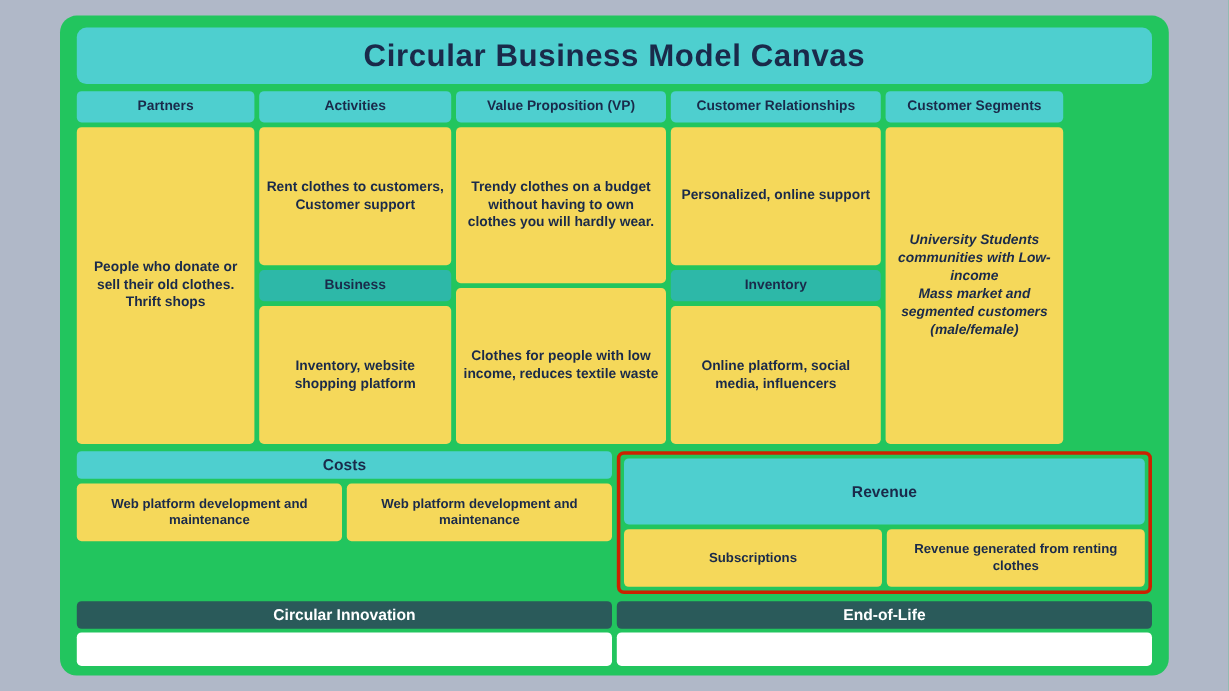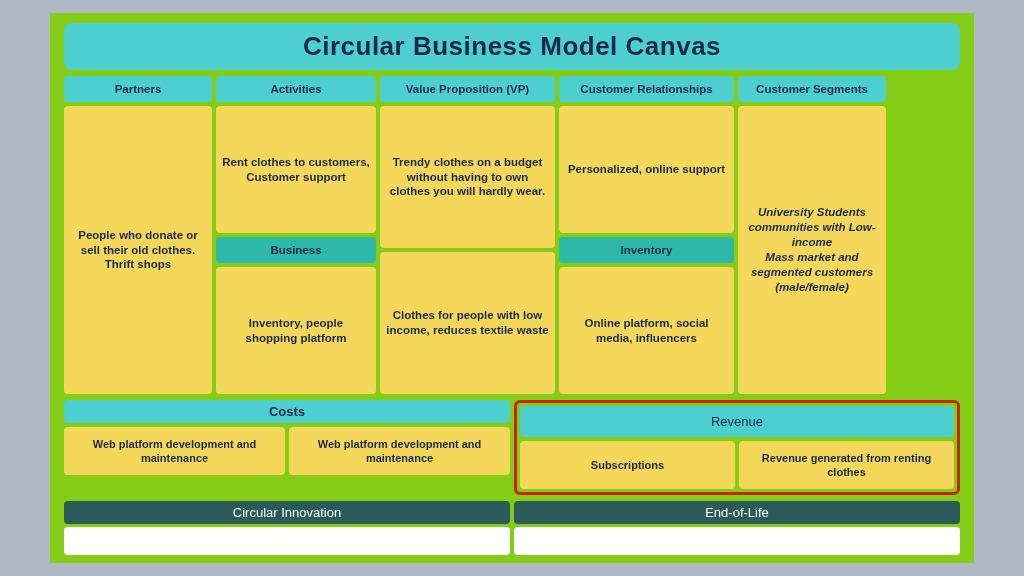--- a/index.html
+++ b/index.html
@@ -7,24 +7,24 @@
       background: #b0b8c8;
       font-family: Arial, sans-serif;
       width: 1024px;
       height: 576px;
       overflow: hidden;
       display: flex;
       align-items: center;
       justify-content: center;
     }
     .slide {
-      background: #84cc16;
+      background: #22c55e;
       width: 924px;
       height: 550px;
-      border-radius: 0;
+      border-radius: 14px;
       padding: 10px 14px 8px 14px;
       display: flex;
       flex-direction: column;
       gap: 6px;
     }
     .title-bar {
       background: #4ecfcf;
       border-radius: 8px;
       text-align: center;
       padding: 8px 0;
@@ -50,24 +50,24 @@
       text-align: center;
       font-weight: bold;
       font-size: 13px;
       color: #1a2a4a;
       padding: 4px 0;
     }
     .revenue-header {
       background: #4ecfcf;
       border-radius: 4px;
       text-align: center;
-      font-weight: normal;
+      font-weight: bold;
       font-size: 13px;
       color: #1a2a4a;
-      padding: 8px 0;
+      padding: 20px 0;
     }
     .revenue-block-wrapper {
       border: 3px solid #cc2200;
       border-radius: 6px;
       padding: 3px;
     }
     .costs-cards {
       display: grid;
       grid-template-columns: 1fr 1fr;
       gap: 4px;
@@ -84,21 +84,21 @@
     }
     .footer-block {
       display: flex;
       flex-direction: column;
       gap: 3px;
     }
     .footer-header {
       background: #2a5a5a;
       border-radius: 4px;
       text-align: center;
-      font-weight: normal;
+      font-weight: bold;
       font-size: 13px;
       color: white;
       padding: 4px 0;
     }
     .footer-content {
       background: white;
       border-radius: 4px;
       height: 28px;
     }
     
@@ -158,21 +158,21 @@
 
     <div class="col col-partners">
       <div class="header-cell">Partners</div>
       <div class="content-cell">People who donate or sell their old clothes. Thrift shops</div>
     </div>
 
     <div class="col col-activities">
       <div class="header-cell">Activities</div>
       <div class="content-cell">Rent clothes to customers, Customer support</div>
       <div class="header-cell teal2">Business</div>
-      <div class="content-cell">Inventory, people shopping platform</div>
+      <div class="content-cell">Inventory, website shopping platform</div>
     </div>
 
     <div class="col col-vp">
       <div class="header-cell">Value Proposition (VP)</div>
       <div class="content-cell">Trendy clothes on a budget without having to own clothes you will hardly wear.</div>
       <div class="content-cell">Clothes for people with low income, reduces textile waste</div>
     </div>
 
     <div class="col col-cr">
       <div class="header-cell">Customer Relationships</div>

